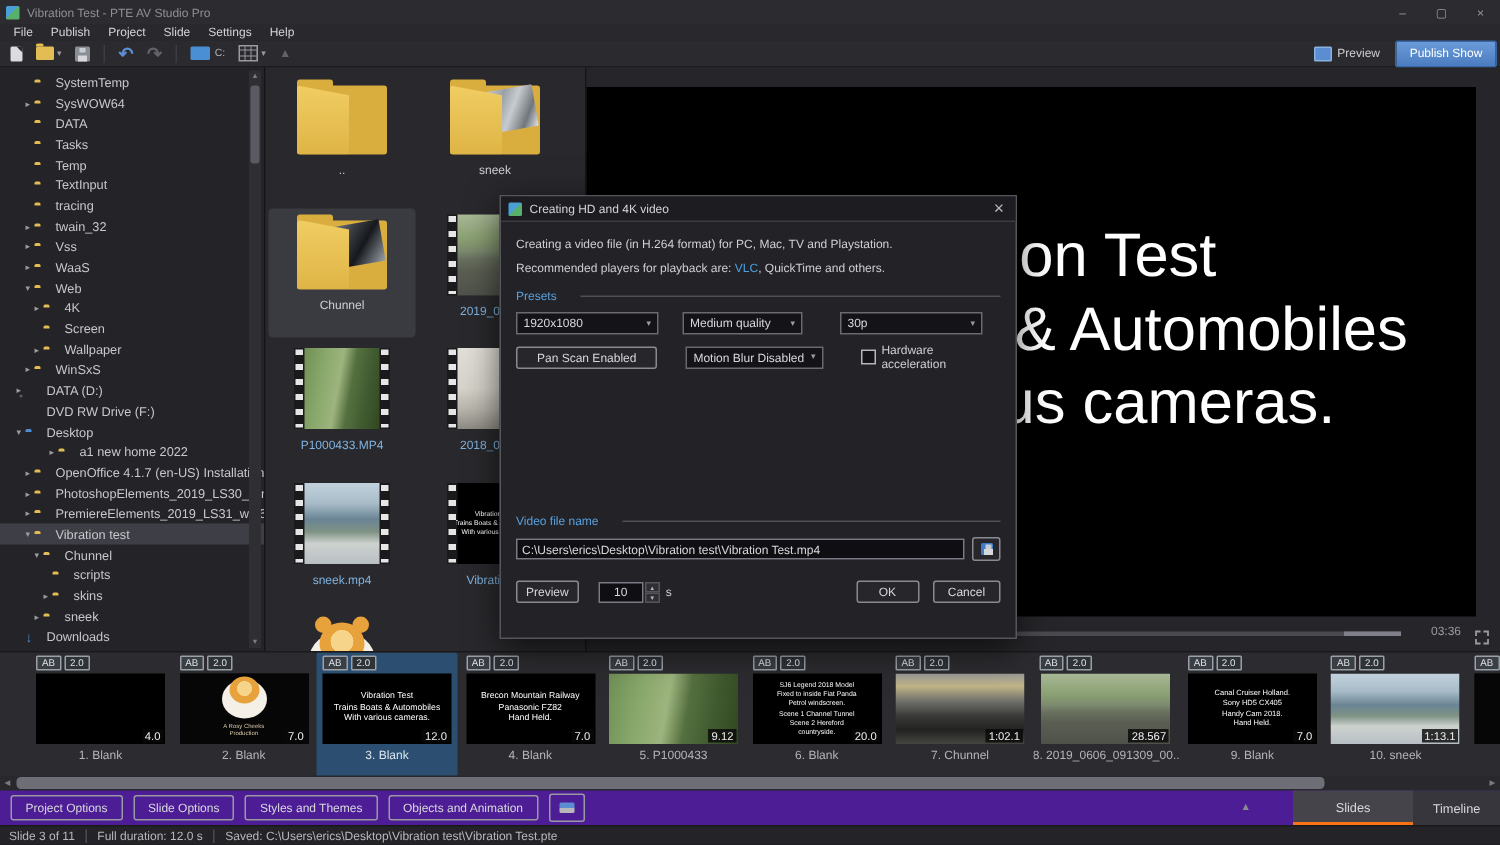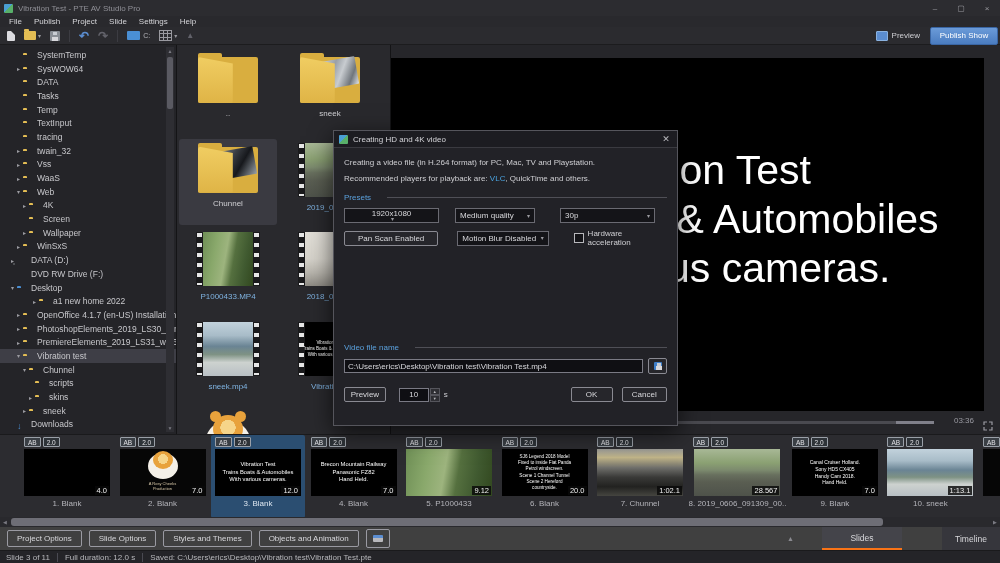--- a/index.html
+++ b/index.html
@@ -108,21 +108,21 @@
   .dline2{margin-top:7px;}
   .dlink{color:#4aa3e0;}
   .dsection{display:flex;align-items:center;gap:16px;margin-top:10px;}
   .dsectionlbl{color:#5aa0dc;font-size:8px;flex:0 0 auto;}
   .dsection .hline{flex:1;height:1px;background:#4f4f56;}
   .drow{display:flex;align-items:center;margin-top:6px;}
   .dsel{height:15px;background:#141418;border:1px solid #6a6a72;display:flex;align-items:center;box-sizing:border-box;padding:0 4px;}
   .dsel .txt{flex:1;font-size:8px;color:#d8d8dc;white-space:nowrap;overflow:hidden;}
   .dsel .caret{margin-left:2px;}
   .dbtn{height:15px;background:#26262b;border:1px solid #8a8a92;border-radius:2px;display:flex;align-items:center;justify-content:center;font-size:8px;color:#d8d8dc;box-sizing:border-box;}
-  .w94{width:95px;flex-direction:column;} .w80{width:80px;margin-left:16px;} .w95{width:95px;margin-left:25px;}
+  .w94{width:95px;} .w80{width:80px;margin-left:16px;} .w95{width:95px;margin-left:25px;}
   .w92{width:92px;margin-left:19px;}
   .chkwrap{display:flex;align-items:center;margin-left:25px;gap:4px;}
   .chk{width:8px;height:8px;border:1px solid #b8b8bc;background:#141418;}
   .dfile{margin-top:96px;}
   .dinput{width:308px;height:14px;background:#0f0f13;border:1px solid #7a7a84;color:#d8d8dc;font-size:8px;
           font-family:"Liberation Sans",sans-serif;padding:0 3px;box-sizing:border-box;}
   .dsavebtn{width:17px;height:14px;margin-left:5px;background:#26262b;border:1px solid #8a8a92;border-radius:2px;display:flex;align-items:center;justify-content:center;}
   .dsavebtn .ic-save{width:8px;height:8px;}
   .dbottom{margin-top:13px;display:flex;align-items:center;}
   .spin{width:30px;height:14px;background:#0f0f13;border:1px solid #7a7a84;color:#d8d8dc;font-size:8px;text-align:center;
@@ -149,30 +149,30 @@
   .sch{position:absolute;inset:0;background:#060606;}
   .sch .c{position:absolute;left:28px;top:4px;width:30px;height:26px;border-radius:50%;background:#f4f0e8;}
   .sch .o{position:absolute;left:33px;top:2px;width:20px;height:18px;border-radius:50%;
           background:radial-gradient(circle at 50% 45%,#f6d58a 0 35%,#e8a23c 36% 75%,#c87d28 100%);}
   .sch .t{position:absolute;left:0;right:0;top:32px;text-align:center;font-size:4px;line-height:5px;color:#d8c8a8;}
   
   .hscroll{position:absolute;left:0;top:517px;right:0;height:10px;background:#29292d;}
   .hscroll .a{position:absolute;top:0;width:10px;height:10px;font-size:5px;color:#7a7a82;text-align:center;line-height:10px;}
   .hthumb{position:absolute;left:11px;top:1px;width:872px;height:8px;background:#6e6e76;border-radius:3px;}
   
-  .footer{position:absolute;left:0;top:527px;right:0;height:23px;background:#404040;display:flex;align-items:center;}
+  .footer{position:absolute;left:0;top:527px;right:0;height:23px;background:#4c1d95;display:flex;align-items:center;}
   .fbtn{height:17px;border:1px solid #9a9aa2;border-radius:2px;background:transparent;color:#d8d8dc;
         font-size:8px;display:flex;align-items:center;justify-content:center;padding:0 9px;margin-left:7px;box-sizing:border-box;}
   .fico{width:22px;height:17px;border:1px solid #9a9aa2;border-radius:2px;margin-left:7px;display:flex;align-items:center;justify-content:center;}
   .fico .g{width:10px;height:7px;background:linear-gradient(#5b8dd0 0 50%,#b8b8bc 50% 100%);border-radius:1px;}
   .tabs{position:absolute;right:0;top:0;height:23px;display:flex;align-items:stretch;}
   .tabup{align-self:center;font-size:7px;color:#8a8a90;margin-right:28px;}
   .tab{width:80px;display:flex;align-items:center;justify-content:center;font-size:8.5px;color:#d8d8dc;background:#3a3a40;box-sizing:border-box;}
   .tab.active{background:#44444a;border-bottom:2px solid #f97316;}
-  .tab.last{width:58px;background:#36363c;margin-left:40px;}
+  .tab.last{width:58px;background:#36363c;}
   
   .statusbar{position:absolute;left:0;top:550px;right:0;height:13px;background:#242428;border-top:1px solid #1a1a1c;
              display:flex;align-items:center;font-size:8px;color:#b8b8bc;}
   .statusbar .sep{width:1px;height:9px;background:#4a4a52;margin:0 7px;}
   .st1{margin-left:6px;}
 </style>
 </head>
 <body>
 
 <div id="app">

